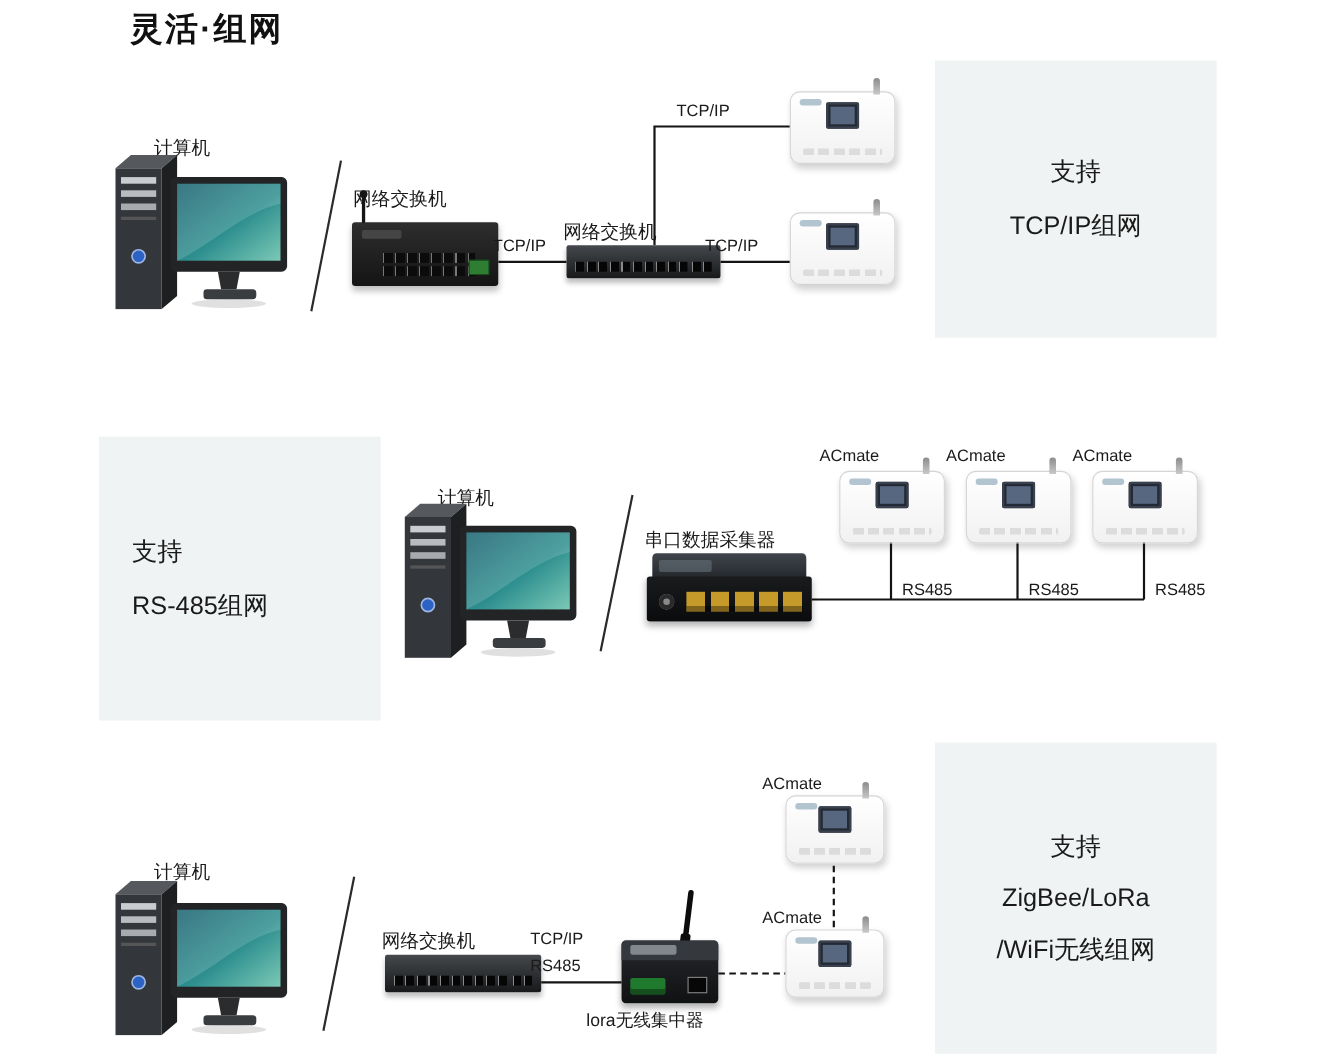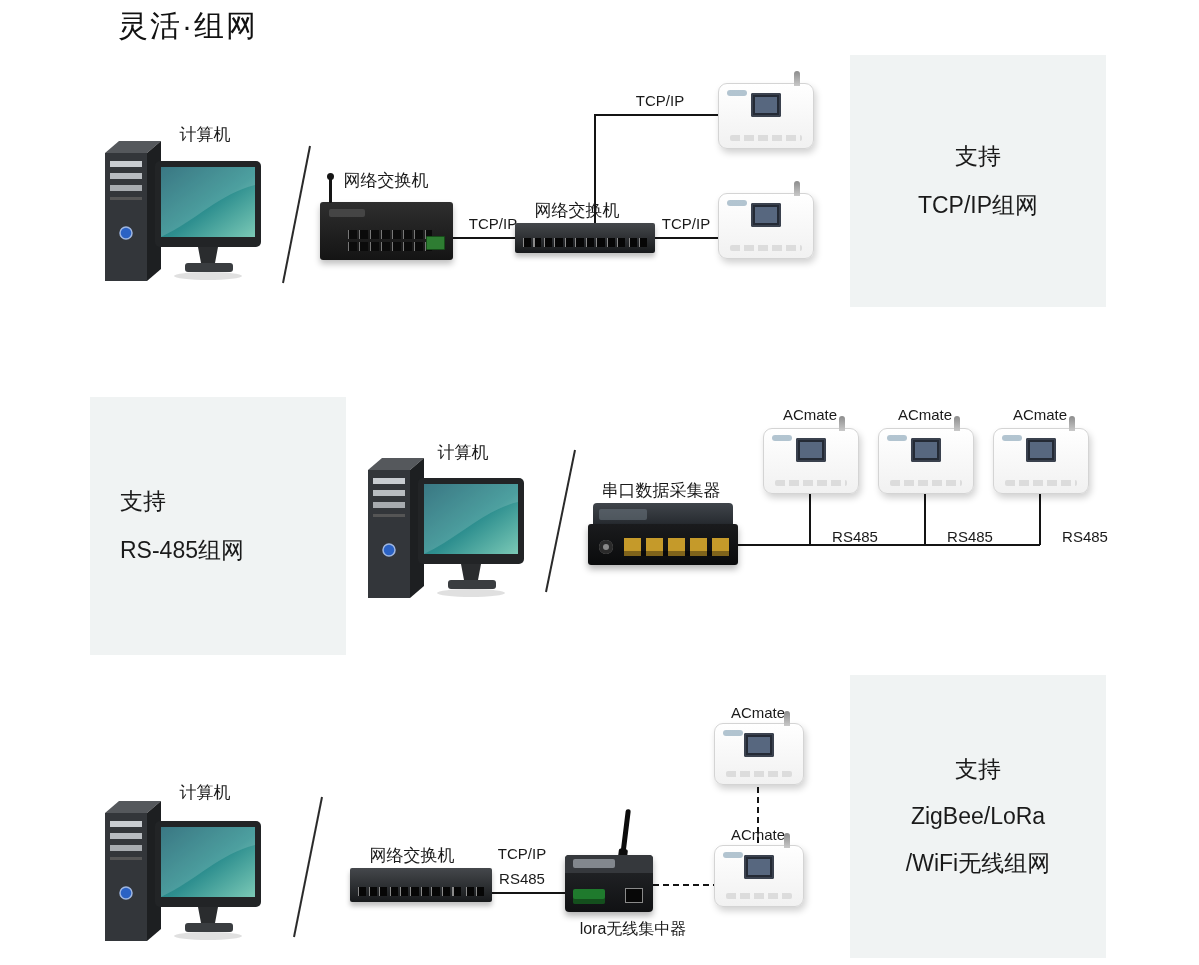--- a/index.html
+++ b/index.html
@@ -2,24 +2,24 @@
 <html><head>
 <meta charset="utf-8">
 <style>
   html,body { margin:0; padding:0; background:#ffffff; }
   .canvas {
     position:relative; width:1199px; height:965px; background:#ffffff;
     font-family:"Liberation Sans","DejaVu Sans",sans-serif; color:#1a1a1a;
     overflow:hidden;
   }
   .title {
-    position:absolute; left:118px; top:6px; font-size:30px; font-weight:400;
+    position:absolute; left:118px; top:6px; font-size:30px; font-weight:700;
     letter-spacing:2px; color:#111;
   }
-  .lbl { position:absolute; font-size:17px; color:#1a1a1a; text-align:center; line-height:1.2; }
+  .lbl { position:absolute; font-size:17px; color:#1a1a1a; line-height:1.2; }
   .lbl.sm { font-size:15px; }
   .panel {
     position:absolute; width:256px; background:#f0f3f3; display:flex;
     flex-direction:column; justify-content:center; gap:18px; font-size:23px;
     color:#1a1a1a; box-sizing:border-box;
   }
   .panel.center { align-items:center; }
   .panel.left { align-items:flex-start; padding-left:30px; }
   .wires { position:absolute; left:0; top:0; pointer-events:none; }
 
@@ -256,21 +256,21 @@
   <div class="lbl sm" style="left:482px; top:845px; width:80px;">TCP/IP</div>
   <div class="lbl sm" style="left:482px; top:870px; width:80px;">RS485</div>
 
   <div class="lora" style="left:565px; top:855px;">
     <div class="ant"></div>
     <div class="top"></div>
     <div class="lbl2"></div>
     <div class="term"></div>
     <div class="port"></div>
   </div>
-  <div class="lbl" style="left:558px; top:919px; width:150px; font-size:16px;">lora无线集中器</div>
+  <div class="lbl" style="left:533px; top:919px; width:150px; font-size:16px;">lora无线集中器</div>
 
   <div class="lbl sm" style="left:693px; top:704px; width:130px;">ACmate</div>
   <div class="acmate" style="left:714px; top:723px; width:88px; height:60px;">
     <div class="logo"></div>
     <div class="screen"></div>
     <div class="strip"></div>
   </div>
 
   <div class="lbl sm" style="left:693px; top:826px; width:130px;">ACmate</div>
   <div class="acmate" style="left:714px; top:845px; width:88px; height:60px;">

